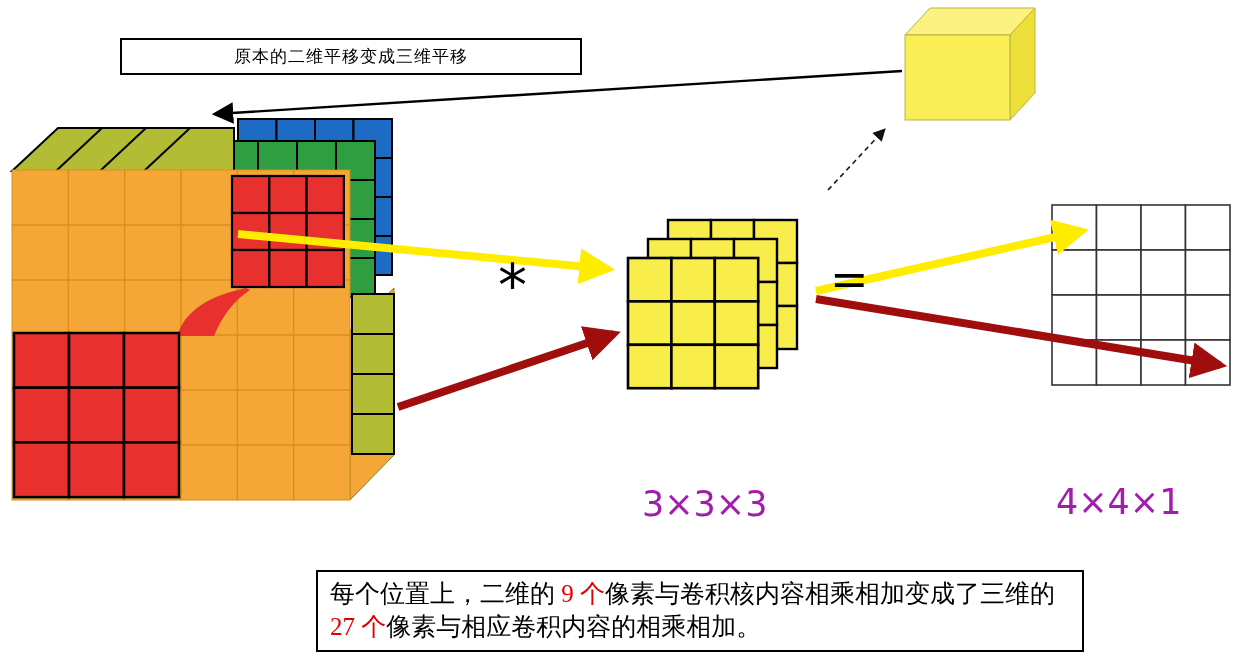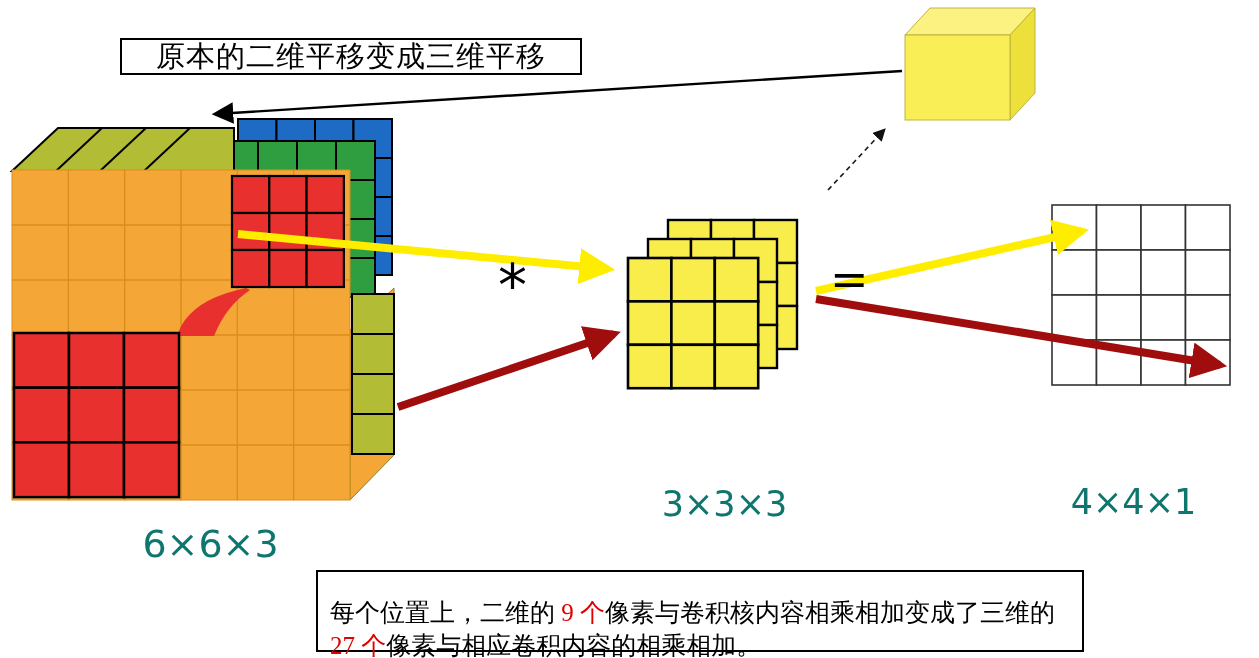--- a/index.html
+++ b/index.html
@@ -32,34 +32,33 @@
     position:absolute;
     border:2px solid #000;
     background:#fff;
     font-family:"Liberation Serif",serif;
     color:#000;
     box-sizing:border-box;
   }
   .top-note{
     left:120px;top:38px;width:462px;height:37px;
     display:flex;align-items:center;justify-content:center;
-    font-size:29px;letter-spacing:1px;
+    font-size:17px;letter-spacing:1px;
   }
   .bottom-note{
     left:316px;top:570px;width:768px;height:82px;
-    padding:24px 12px;
+    padding:5px 12px;
     font-size:25px;line-height:33px;
   }
   .hl{color:var(--red_text);}
 
   .dim-label{
     position:absolute;
-    color:#0f766e;
+    color:#a21caf;
     font-family:"DejaVu Sans",sans-serif;
-    text-align:center;
   }
   .dim-input{left:118px;top:522px;width:185px;font-size:38px;}
   .dim-kernel{left:642px;top:484px;width:165px;font-size:35px;}
   .dim-output{left:1056px;top:482px;width:155px;font-size:35px;}
 
   .op-symbol{
     position:absolute;color:#000;
     font-family:"DejaVu Sans",sans-serif;
   }
   .op-multiply{left:498px;top:252px;font-size:58px;}
@@ -276,20 +275,19 @@
     <line x1="816" y1="299" x2="1220" y2="365" class="arrow-red" marker-end="url(#mRed)"></line>
   </svg>
 
   <div class="note-box top-note">
     <span>原本的二维平移变成三维平移</span>
   </div>
 
   <div class="op-symbol op-multiply">*</div>
   <div class="op-symbol op-equals">=</div>
 
-  <div class="dim-label dim-input">6×6×3</div>
   <div class="dim-label dim-kernel">3×3×3</div>
   <div class="dim-label dim-output">4×4×1</div>
 
   <div class="note-box bottom-note">
     <span>每个位置上，二维的 </span><span class="hl">9 个</span><span>像素与卷积核内容相乘相加变成了三维的 </span><span class="hl">27 个</span><span>像素与相应卷积内容的相乘相加。</span>
   </div>
 </div>
 
 </body></html>

